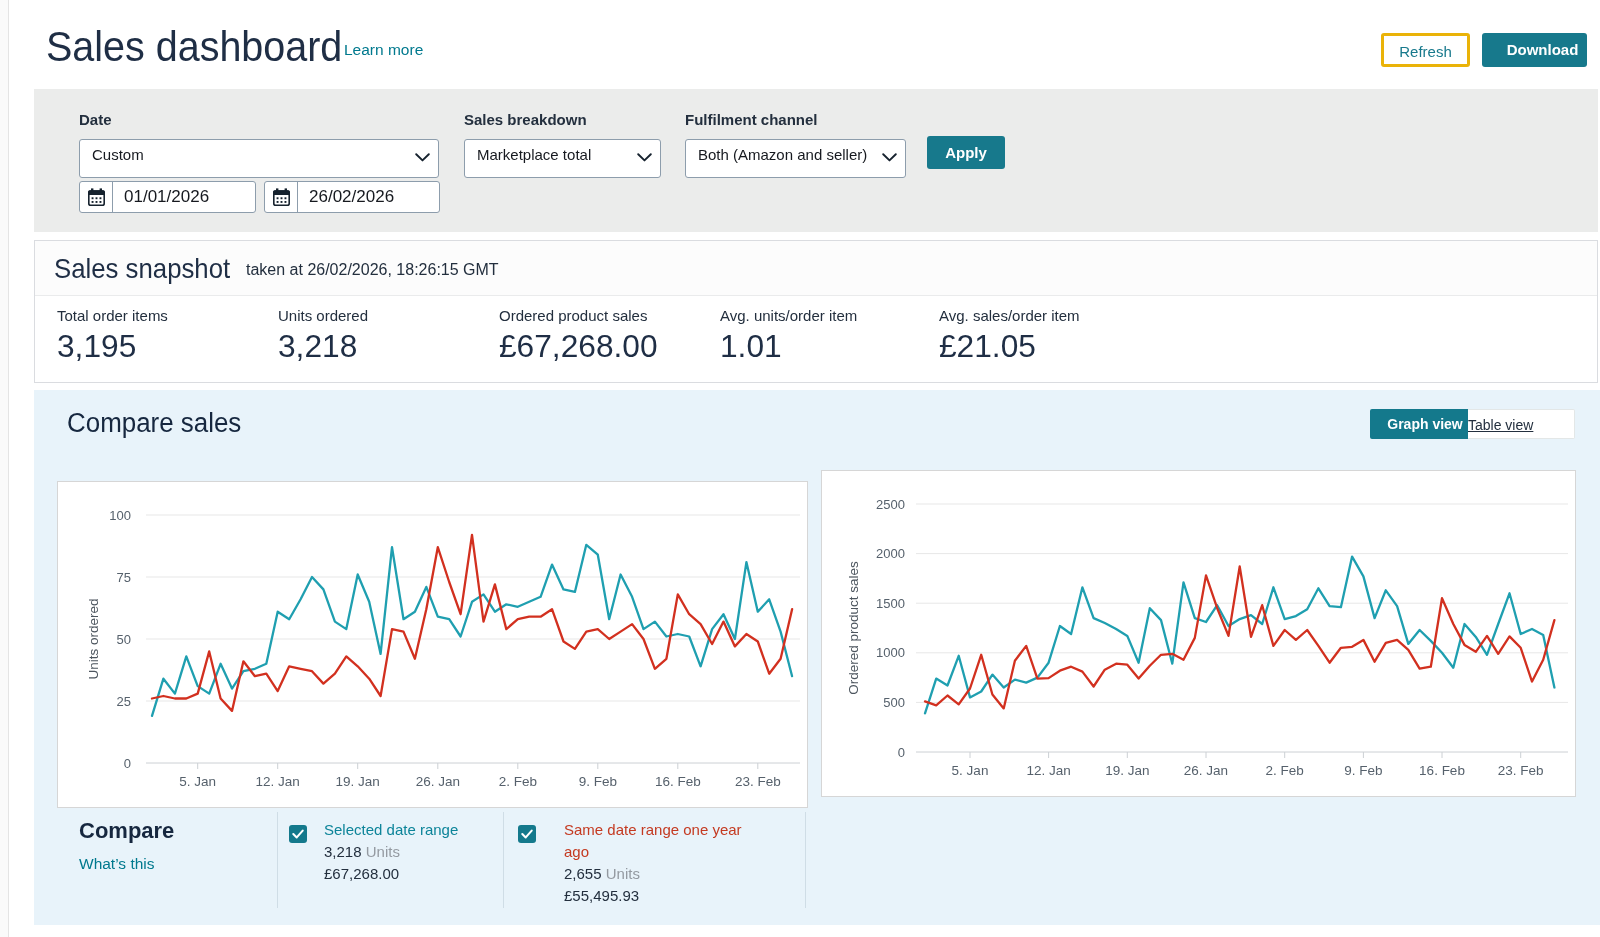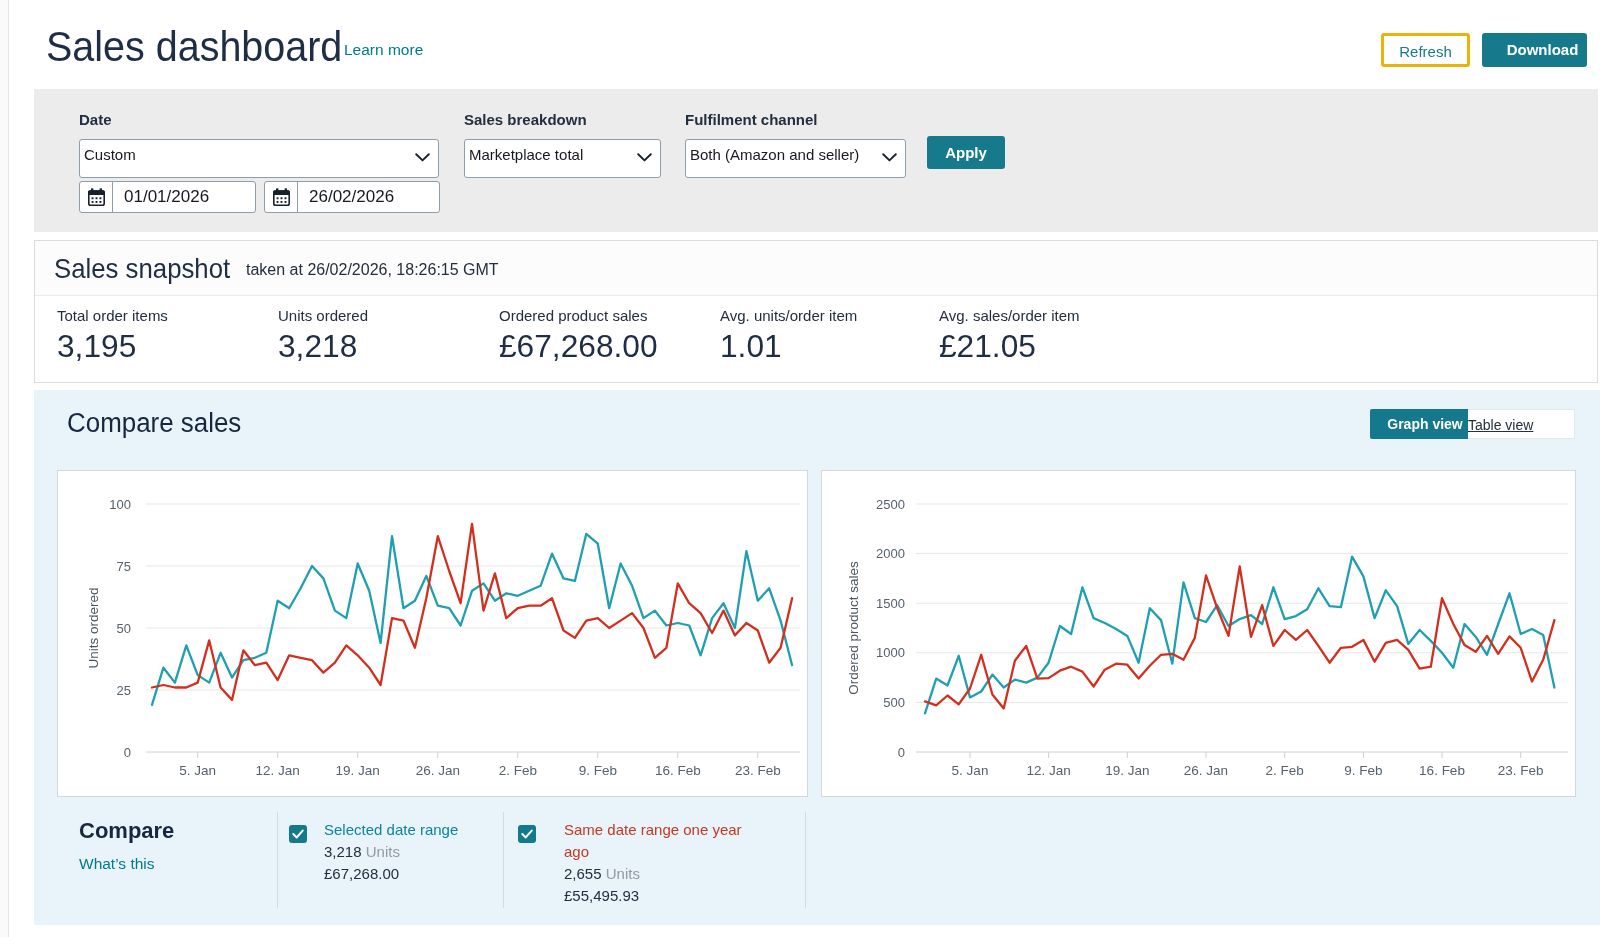--- a/index.html
+++ b/index.html
@@ -6,41 +6,41 @@
 html,body { width:1600px; height:937px; background:#fff; font-family:"Liberation Sans", sans-serif; color:#232f3e; overflow:hidden; }
 #page { position:relative; width:1600px; height:937px; }
 .vline-left { position:absolute; left:8px; top:0; width:1px; height:937px; background:#e4e4e4; }
 .title { position:absolute; left:46px; top:23px; font-size:42px; color:#1f2e45; transform:scaleX(0.94); transform-origin:left top; white-space:nowrap; }
 .learnmore { position:absolute; left:344px; top:41px; font-size:15.5px; color:#00798e; }
 .btn-refresh { position:absolute; left:1381px; top:33px; width:89px; height:34px; border:3px solid #eab308; border-radius:3px; background:#fff; color:#17798c; font-size:15px; text-align:center; line-height:32px; }
 .btn-download { position:absolute; left:1482px; top:33px; width:105px; height:34px; border-radius:3px; background:#17798c; color:#fff; font-size:15px; font-weight:700; text-align:center; line-height:34px;padding-left:16px; }
 
 .filterbar { position:absolute; left:34px; top:89px; width:1564px; height:143px; background:#ebeceb; }
 .flabel { position:absolute; font-size:15px; font-weight:700; color:#232f3e; }
-.selbox { position:absolute; height:39px; background:#fff; border:1px solid #8d9dac; border-radius:3px; font-size:15px; color:#16191f; line-height:30px; padding-left:4px; }
+.selbox { position:absolute; height:39px; background:#fff; border:1px solid #8d9dac; border-radius:3px; font-size:15px; color:#16191f; line-height:30px; padding-left:12px; }
 .datebox { position:absolute; top:92px; height:32px; background:#fff; border:1px solid #8d9dac; border-radius:3px; font-size:17px; color:#16191f; line-height:30px; }
 .dateicon { position:absolute; left:0; top:0; width:33px; height:30px; border-right:1px solid #8d9dac; }
 .datetext { position:absolute; left:44px; top:0; }
 .btn-apply { position:absolute; left:927px; top:136px; width:78px; height:33px; border-radius:3px; background:#17798c; color:#fff; font-size:15px; font-weight:700; text-align:center; line-height:33px; }
 
 .snapbox { position:absolute; left:34px; top:240px; width:1564px; height:143px; background:#fff; border:1px solid #dadce0; }
 .snaphead { position:absolute; left:0; top:0; width:100%; height:55px; background:#fcfcfc; border-bottom:1px solid #eaebec; }
 .snaptitle { position:absolute; left:19px; top:12px; font-size:28px; color:#1f2e45; transform:scaleX(0.92); transform-origin:left top; white-space:nowrap; }
 .snaptaken { position:absolute; left:211px; top:20px; font-size:16px; color:#232f3e; }
 .stat { position:absolute; top:66px; }
 .statlabel { font-size:15px; color:#232f3e; }
 .statvalue { font-size:32px; color:#1f2e45; margin-top:4px; transform:scaleX(0.99); transform-origin:left top; white-space:nowrap; }
 
 .compsec { position:absolute; left:34px; top:390px; width:1566px; height:535px; background:#e8f3fa; }
 .comptitle { position:absolute; left:33px; top:18px; font-size:27px; color:#16273f; transform:scaleX(0.96); transform-origin:left top; white-space:nowrap; }
 .toggle { position:absolute; left:1324px; top:19px; height:30px; border-radius:2px; }
 .tg-graph { position:absolute; left:12px; top:0; width:110px; height:30px; background:#14798c; color:#fff; font-size:14px; font-weight:700; text-align:center; line-height:30px; border-radius:2px 0 0 2px; }
 .tg-table { position:absolute; left:110px; top:0; width:107px; height:30px; background:#fff; color:#232f3e; font-size:14px; text-align:left; line-height:30px; border:1px solid #e3e7e7; border-left:none; border-radius:0 2px 2px 0;text-decoration:underline; }
 .panel { position:absolute; background:#fff; border:1px solid #d6d6d6; }
-.panelL { left:23px; top:80px; width:751px; height:327px;padding-left:44px; }
+.panelL { left:23px; top:91px; width:751px; height:327px;padding-left:44px; }
 .panelR { left:787px; top:80px; width:755px; height:327px; }
 
 .lg-compare { position:absolute; left:45px; top:428px; font-size:22px; font-weight:700; color:#16273f; }
 .lg-whats { position:absolute; left:45px; top:465px; font-size:15.5px; color:#00798e; }
 .lg-sep { position:absolute; top:422px; width:1px; height:96px; background:#cfdde6; }
 .cbox { position:absolute; width:18px; height:18px; background:#14798c; border-radius:3px; }
 .lg-item { position:absolute; top:429px; font-size:15px; line-height:22px; }
 .lg-teal { color:#0c8499; }
 .lg-red { color:#c43a21; }
 .lg-units { color:#949aa1; }

